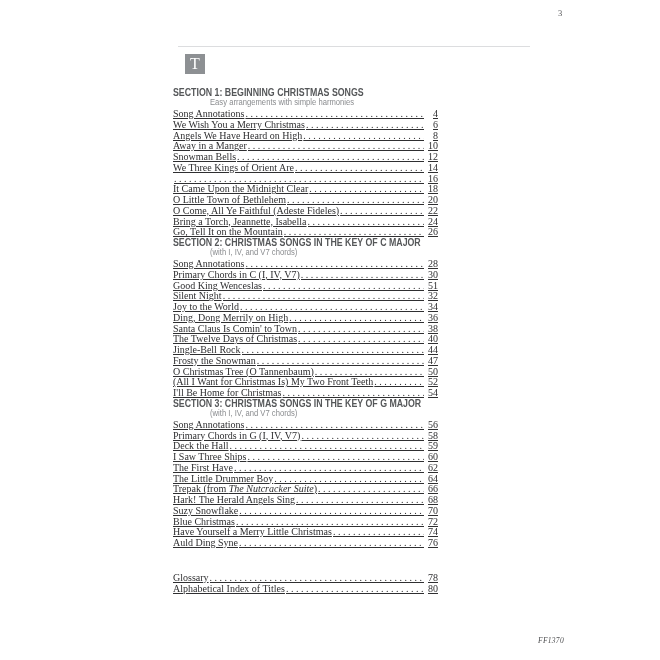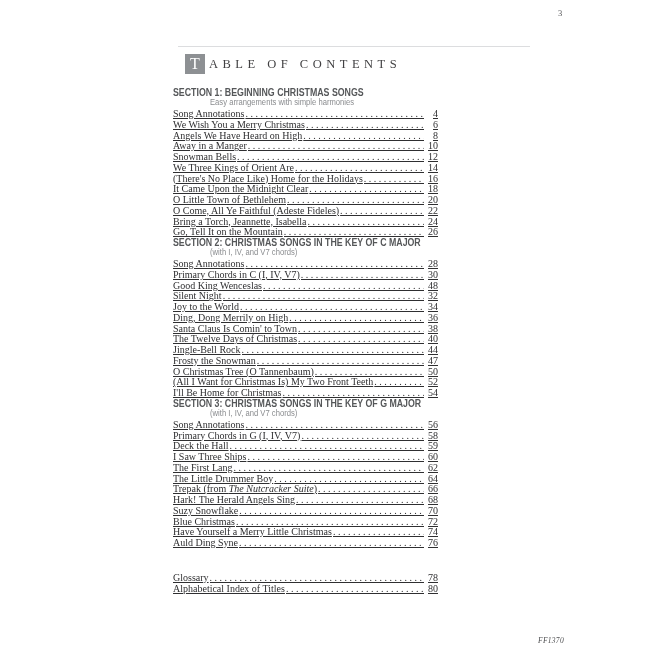--- a/index.html
+++ b/index.html
@@ -115,21 +115,20 @@
 </style>
 </head>
 <body>
 
 <div class="page-num">3</div>
 
 <div class="header-rule"></div>
 
 <div class="toc-header">
   <div class="drop-cap-box" style="background: rgb(141, 144, 147);">T</div>
-  <div class="toc-title-rest">ABLE OF CONTENTS</div>
 </div>
 
 <div class="toc-content">
     <div class="toc-section">
       <div class="sec-heading">SECTION 1: BEGINNING CHRISTMAS SONGS</div>
       <div class="sec-subtitle">Easy arrangements with simple harmonies</div>
       <div class="rows">
         <div class="toc-entry">
           <span class="entry-title">Song Annotations</span>
           <span class="entry-dots">. . . . . . . . . . . . . . . . . . . . . . . . . . . . . . . . . . . . . . . . . . . . . . . . . . . . . . . . . . . . . . . . . . . . . . . . . . . . . . . . </span>
@@ -154,21 +153,20 @@
           <span class="entry-title">Snowman Bells</span>
           <span class="entry-dots">. . . . . . . . . . . . . . . . . . . . . . . . . . . . . . . . . . . . . . . . . . . . . . . . . . . . . . . . . . . . . . . . . . . . . . . . . . . . . . . . </span>
           <span class="entry-page">12</span>
         </div>
         <div class="toc-entry">
           <span class="entry-title">We Three Kings of Orient Are</span>
           <span class="entry-dots">. . . . . . . . . . . . . . . . . . . . . . . . . . . . . . . . . . . . . . . . . . . . . . . . . . . . . . . . . . . . . . . . . . . . . . . . . . . . . . . . </span>
           <span class="entry-page">14</span>
         </div>
         <div class="toc-entry">
-          <span class="entry-title">(There's No Place Like) Home for the Holidays</span>
           <span class="entry-dots">. . . . . . . . . . . . . . . . . . . . . . . . . . . . . . . . . . . . . . . . . . . . . . . . . . . . . . . . . . . . . . . . . . . . . . . . . . . . . . . . </span>
           <span class="entry-page">16</span>
         </div>
         <div class="toc-entry">
           <span class="entry-title">It Came Upon the Midnight Clear</span>
           <span class="entry-dots">. . . . . . . . . . . . . . . . . . . . . . . . . . . . . . . . . . . . . . . . . . . . . . . . . . . . . . . . . . . . . . . . . . . . . . . . . . . . . . . . </span>
           <span class="entry-page">18</span>
         </div>
         <div class="toc-entry">
           <span class="entry-title">O Little Town of Bethlehem</span>
@@ -202,21 +200,21 @@
           <span class="entry-page">28</span>
         </div>
         <div class="toc-entry">
           <span class="entry-title">Primary Chords in C (I, IV, V7)</span>
           <span class="entry-dots">. . . . . . . . . . . . . . . . . . . . . . . . . . . . . . . . . . . . . . . . . . . . . . . . . . . . . . . . . . . . . . . . . . . . . . . . . . . . . . . . </span>
           <span class="entry-page">30</span>
         </div>
         <div class="toc-entry">
           <span class="entry-title">Good King Wenceslas</span>
           <span class="entry-dots">. . . . . . . . . . . . . . . . . . . . . . . . . . . . . . . . . . . . . . . . . . . . . . . . . . . . . . . . . . . . . . . . . . . . . . . . . . . . . . . . </span>
-          <span class="entry-page">48</span>
+          <span class="entry-page">51</span>
         </div>
         <div class="toc-entry">
           <span class="entry-title">Silent Night</span>
           <span class="entry-dots">. . . . . . . . . . . . . . . . . . . . . . . . . . . . . . . . . . . . . . . . . . . . . . . . . . . . . . . . . . . . . . . . . . . . . . . . . . . . . . . . </span>
           <span class="entry-page">32</span>
         </div>
         <div class="toc-entry">
           <span class="entry-title">Joy to the World</span>
           <span class="entry-dots">. . . . . . . . . . . . . . . . . . . . . . . . . . . . . . . . . . . . . . . . . . . . . . . . . . . . . . . . . . . . . . . . . . . . . . . . . . . . . . . . </span>
           <span class="entry-page">34</span>
@@ -281,21 +279,21 @@
           <span class="entry-title">Deck the Hall</span>
           <span class="entry-dots">. . . . . . . . . . . . . . . . . . . . . . . . . . . . . . . . . . . . . . . . . . . . . . . . . . . . . . . . . . . . . . . . . . . . . . . . . . . . . . . . </span>
           <span class="entry-page">59</span>
         </div>
         <div class="toc-entry">
           <span class="entry-title">I Saw Three Ships</span>
           <span class="entry-dots">. . . . . . . . . . . . . . . . . . . . . . . . . . . . . . . . . . . . . . . . . . . . . . . . . . . . . . . . . . . . . . . . . . . . . . . . . . . . . . . . </span>
           <span class="entry-page">60</span>
         </div>
         <div class="toc-entry">
-          <span class="entry-title">The First Lang</span>
+          <span class="entry-title">The First Have</span>
           <span class="entry-dots">. . . . . . . . . . . . . . . . . . . . . . . . . . . . . . . . . . . . . . . . . . . . . . . . . . . . . . . . . . . . . . . . . . . . . . . . . . . . . . . . </span>
           <span class="entry-page">62</span>
         </div>
         <div class="toc-entry">
           <span class="entry-title">The Little Drummer Boy</span>
           <span class="entry-dots">. . . . . . . . . . . . . . . . . . . . . . . . . . . . . . . . . . . . . . . . . . . . . . . . . . . . . . . . . . . . . . . . . . . . . . . . . . . . . . . . </span>
           <span class="entry-page">64</span>
         </div>
         <div class="toc-entry">
           <span class="entry-title"><span>Trepak (from </span><i>The Nutcracker Suite</i><span>)</span></span>

